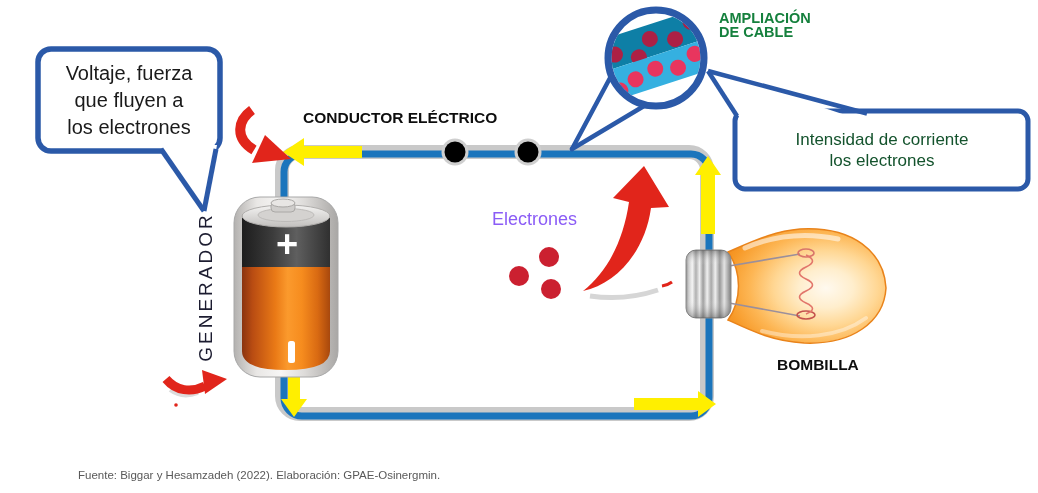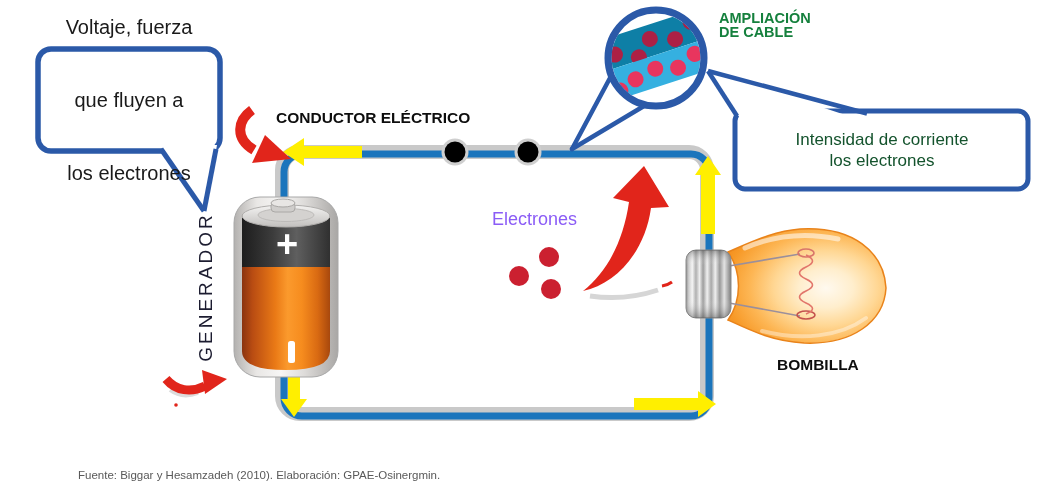--- a/index.html
+++ b/index.html
@@ -1,24 +1,24 @@
 <!DOCTYPE html>
 <html><head>
 <meta charset="utf-8">
 <style>
   html,body{margin:0;padding:0;background:#fff;}
   .canvas{position:relative;width:1038px;height:493px;background:#ffffff;
           font-family:"Liberation Sans",sans-serif;overflow:hidden;}
   .canvas svg.diagram{position:absolute;left:0;top:0;}
   .txt{position:absolute;color:#111;white-space:nowrap;}
   .bubble-text{left:38px;top:49px;width:182px;height:102px;display:flex;flex-direction:column;
-               align-items:center;justify-content:center;font-size:20px;line-height:27px;color:#1a1a1a;gap:46px;}
+               align-items:center;justify-content:center;font-size:20px;line-height:27px;color:#1a1a1a;}
   .callout-text{left:737px;top:111px;width:290px;height:78px;display:flex;flex-direction:column;
                 align-items:center;justify-content:center;font-size:17px;line-height:21.5px;color:#14532d;}
-  .lbl-conductor{left:276px;top:109px;font-size:15.5px;font-weight:bold;color:#0d0d0d;}
+  .lbl-conductor{left:303px;top:109px;font-size:15.5px;font-weight:bold;color:#0d0d0d;}
   .lbl-ampliacion{left:719px;top:11px;font-size:14.5px;font-weight:bold;line-height:14px;color:#15803d;}
   .lbl-electrones{left:492px;top:209px;font-size:18px;color:#8b5cf6;}
   .lbl-generador{left:127px;top:275px;width:160px;height:24px;text-align:center;
                  transform:rotate(-90deg);font-size:19px;letter-spacing:3px;color:#1c1c30;}
   .lbl-bombilla{left:777px;top:356px;font-size:15.5px;font-weight:bold;color:#0d0d0d;}
   .lbl-fuente{left:78px;top:469px;font-size:11.5px;color:#595959;}
 </style>
 </head>
 <body>
 
@@ -220,15 +220,15 @@
   <div>AMPLIACIÓN</div>
   <div>DE CABLE</div>
 </div>
 
 <div class="txt lbl-electrones">Electrones</div>
 
 <div class="txt lbl-generador">GENERADOR</div>
 
 <div class="txt lbl-bombilla">BOMBILLA</div>
 
-<div class="txt lbl-fuente">Fuente: Biggar y Hesamzadeh (2010). Elaboración: GPAE-Osinergmin.</div>
+<div class="txt lbl-fuente">Fuente: Biggar y Hesamzadeh (2022). Elaboración: GPAE-Osinergmin.</div>
 
 </div>
 
 </body></html>

